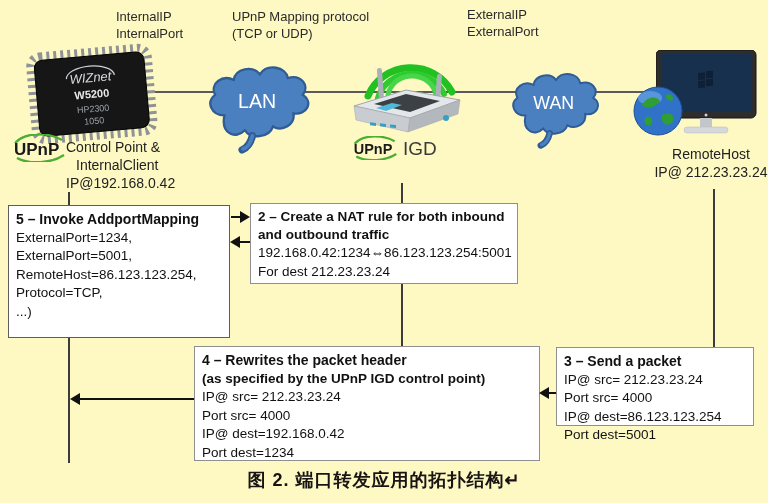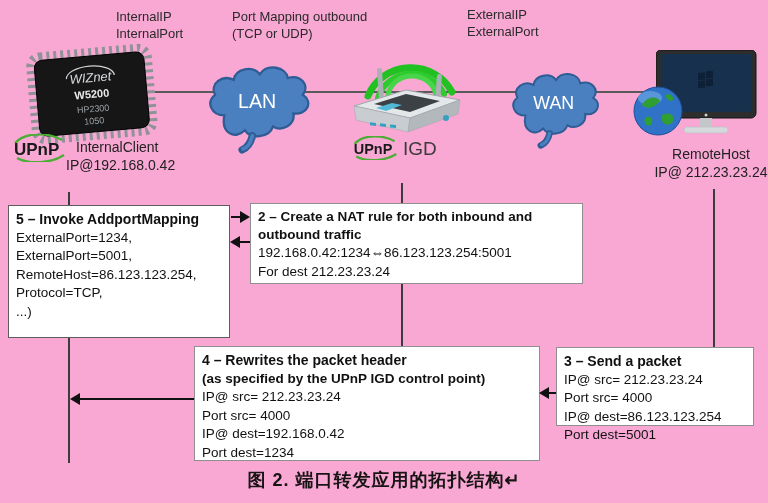--- a/index.html
+++ b/index.html
@@ -1,18 +1,18 @@
 <!DOCTYPE html>
 <html><head>
 <meta charset="utf-8">
 <style>
   * { margin:0; padding:0; box-sizing:border-box; }
   html,body { background:#fff; }
   #stage {
-    position:relative; width:768px; height:503px; background:#f9a8d4;
+    position:relative; width:768px; height:503px; background:#fef9c3;
     font-family:"Liberation Sans", sans-serif; color:#1c1c1c; overflow:hidden;padding-left:41px;
   }
   .abs { position:absolute; }
   .toplabel { font-size:13px; line-height:17px; color:#2a2a2a; z-index:3; }
   .connector { height:0; border-top:2px solid #5a5a5a; z-index:0; }
   .lifeline { width:0; border-left:2px solid #3c3c3c; z-index:1; }
   .device { z-index:2; }
   .devlabel { font-size:13.5px; line-height:17px; color:#222; z-index:3; }
   .seqbox {
     background:#fff; border:1px solid #7d7d7d; z-index:4;
@@ -31,21 +31,21 @@
 </head>
 <body>
 
 <div id="stage">
 
   <div class="abs toplabel" style="left:116px; top:8px;">
     <div>InternalIP</div>
     <div>InternalPort</div>
   </div>
   <div class="abs toplabel" style="left:232px; top:8px;">
-    <div>Port Mapping outbound</div>
+    <div>UPnP Mapping protocol</div>
     <div>(TCP or UDP)</div>
   </div>
   <div class="abs toplabel" style="left:467px; top:6px;">
     <div>ExternalIP</div>
     <div>ExternalPort</div>
   </div>
 
   <div class="abs connector" style="left:148px; top:91px; width:516px;"></div>
 
   <div class="abs device" style="left:26px; top:45px; transform:rotate(-5deg);">
@@ -125,20 +125,21 @@
   </div>
 
   <div class="abs" style="left:12px; top:134px; z-index:3;">
     <svg width="54" height="28" viewBox="0 0 54 28">
       <path d="M3 9 C14 -3 38 -1 50 6" stroke="#4aae33" stroke-width="2.4" fill="none"></path>
       <text x="2" y="21" font-size="17" font-weight="bold" fill="#1a1a1a">UPnP</text>
       <path d="M5 24 C18 31 40 29 52 21" stroke="#4aae33" stroke-width="2.4" fill="none"></path>
     </svg>
   </div>
   <div class="abs devlabel" style="left:66px; top:138px; font-size:14px; line-height:18px;">
+    <div>Control Point &amp;</div>
     <div style="margin-left:10px;">InternalClient</div>
     <div style="margin-left:0;">IP@192.168.0.42</div>
   </div>
 
   <div class="abs" style="left:352px; top:136px; z-index:3; display:flex; align-items:flex-end; gap:5px;">
     <svg width="46" height="24" viewBox="0 0 54 28">
       <path d="M3 9 C14 -3 38 -1 50 6" stroke="#4aae33" stroke-width="2.6" fill="none"></path>
       <text x="2" y="21" font-size="17" font-weight="bold" fill="#1a1a1a">UPnP</text>
       <path d="M5 24 C18 31 40 29 52 21" stroke="#4aae33" stroke-width="2.6" fill="none"></path>
     </svg>
@@ -159,21 +160,21 @@
 
   <div class="abs seqbox" style="left:8px; top:205px; width:222px; height:133px; border-color:#5d5d5d;">
     <div class="bt">5 – Invoke AddportMapping</div>
     <div>ExternalPort=1234,</div>
     <div>ExternalPort=5001,</div>
     <div>RemoteHost=86.123.123.254,</div>
     <div>Protocol=TCP,</div>
     <div>...)</div>
   </div>
 
-  <div class="abs seqbox" style="left:250px; top:203px; width:333px; height:81px; border-color:#8f8f8f;">
+  <div class="abs seqbox" style="left:250px; top:203px; width:268px; height:81px; border-color:#8f8f8f;">
     <div class="bt" style="font-size:13.5px; line-height:18px;">2 – Create a NAT rule for both inbound and outbound traffic</div>
     <div>192.168.0.42:1234⇔86.123.123.254:5001</div>
     <div>For dest 212.23.23.24</div>
   </div>
 
   <div class="abs seqbox" style="left:194px; top:346px; width:346px; height:115px; border-color:#8f8f8f;">
     <div class="bt">4 – Rewrites the packet header</div>
     <div class="bt" style="font-size:13.5px;">(as specified by the UPnP IGD control point)</div>
     <div>IP@ src= 212.23.23.24</div>
     <div>Port src= 4000</div>

